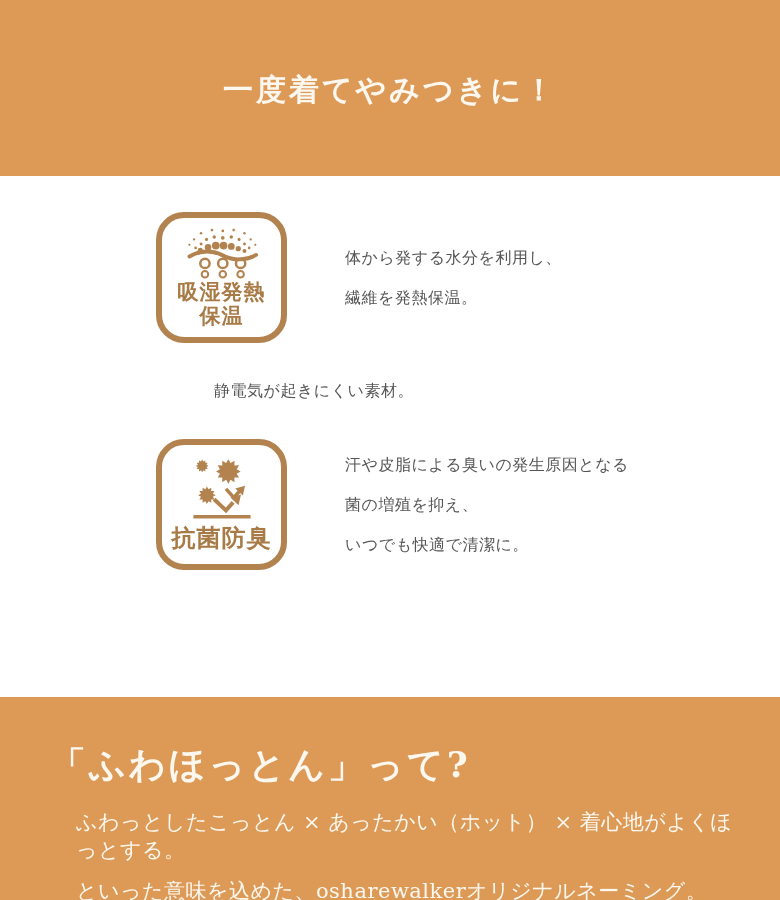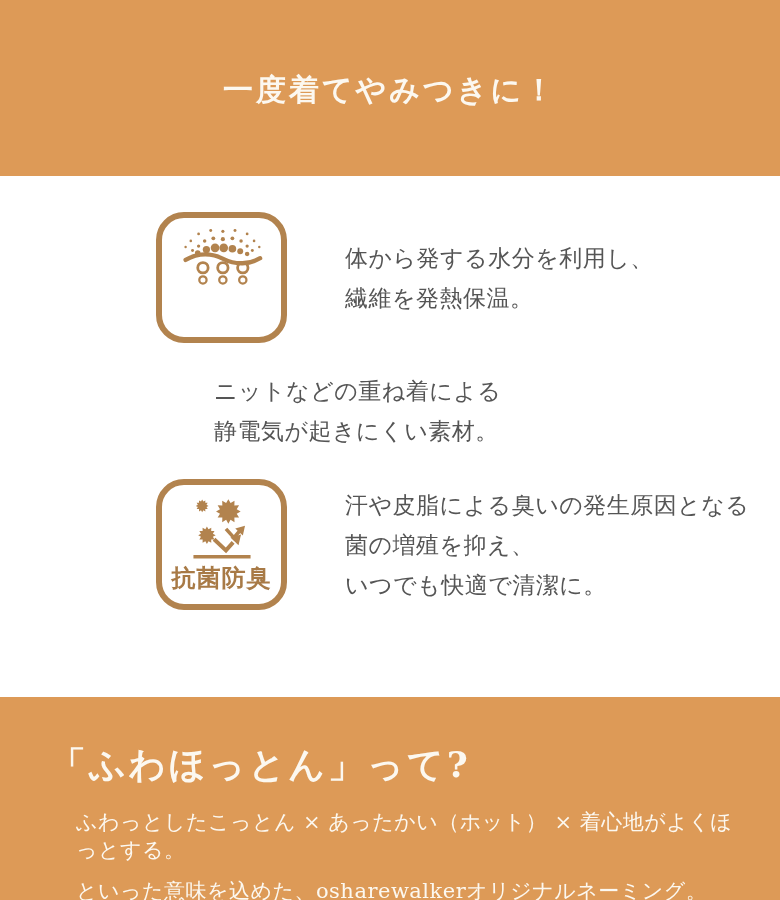--- a/index.html
+++ b/index.html
@@ -48,21 +48,21 @@
   .badge-label{
     text-align:center;
     color:var(--label-brown,#A87A46);
     font-weight:700;line-height:1.15;
     letter-spacing:1px;white-space:nowrap;
   }
   .badge-label.two-line{font-size:21px;}
   .badge-label.one-line{font-size:24px;margin-bottom:2px;}
   .feature-text{
     margin-left:58px;
-    font-size:23px;line-height:40px;letter-spacing:0.5px;
+    font-size:16px;line-height:40px;letter-spacing:0.5px;
     color:var(--text-gray,#555555);
   }
 
   
   .naming{
     background:var(--orange,#DD9A57);
     height:203px;box-sizing:border-box;
     padding:44px 30px 8px 50px;
   }
   .naming h2{
@@ -130,30 +130,33 @@
             <circle cx="38" cy="47" r="6"></circle>
               <circle cx="61" cy="47" r="6"></circle>
               <circle cx="84" cy="47" r="6"></circle>
           </g>
           <g class="ic-stroke" stroke-width="2.6">
             <circle cx="38" cy="61" r="4.2"></circle>
               <circle cx="61" cy="61" r="4.2"></circle>
               <circle cx="84" cy="61" r="4.2"></circle>
           </g>
         </svg>
+        <div class="badge-label two-line">
+          <div>吸湿発熱</div>
+          <div>保温</div>
+        </div>
       </div>
       <div class="feature-text">
         <div>体から発する水分を利用し、</div>
         <div>繊維を発熱保温。</div>
       </div>
     </section>
 
     <section class="feature">
       <div class="feature-text">
-        <div>ニットなどの重ね着による</div>
         <div>静電気が起きにくい素材。</div>
       </div>
     </section>
 
     <section class="feature">
       <div class="badge">
         <svg width="94" height="84" viewBox="0 0 100 90">
           <defs>
             <path id="germ" d="M10,0 L6.8,1.8 L8.7,5 L4.9,4.9 L5,8.7 L1.8,6.8 L0,10 L-1.8,6.8 L-5,8.7 L-4.9,4.9 L-8.7,5 L-6.8,1.8 L-10,0 L-6.8,-1.8 L-8.7,-5 L-4.9,-4.9 L-5,-8.7 L-1.8,-6.8 L0,-10 L1.8,-6.8 L5,-8.7 L4.9,-4.9 L8.7,-5 L6.8,-1.8 Z"></path>
           </defs>

